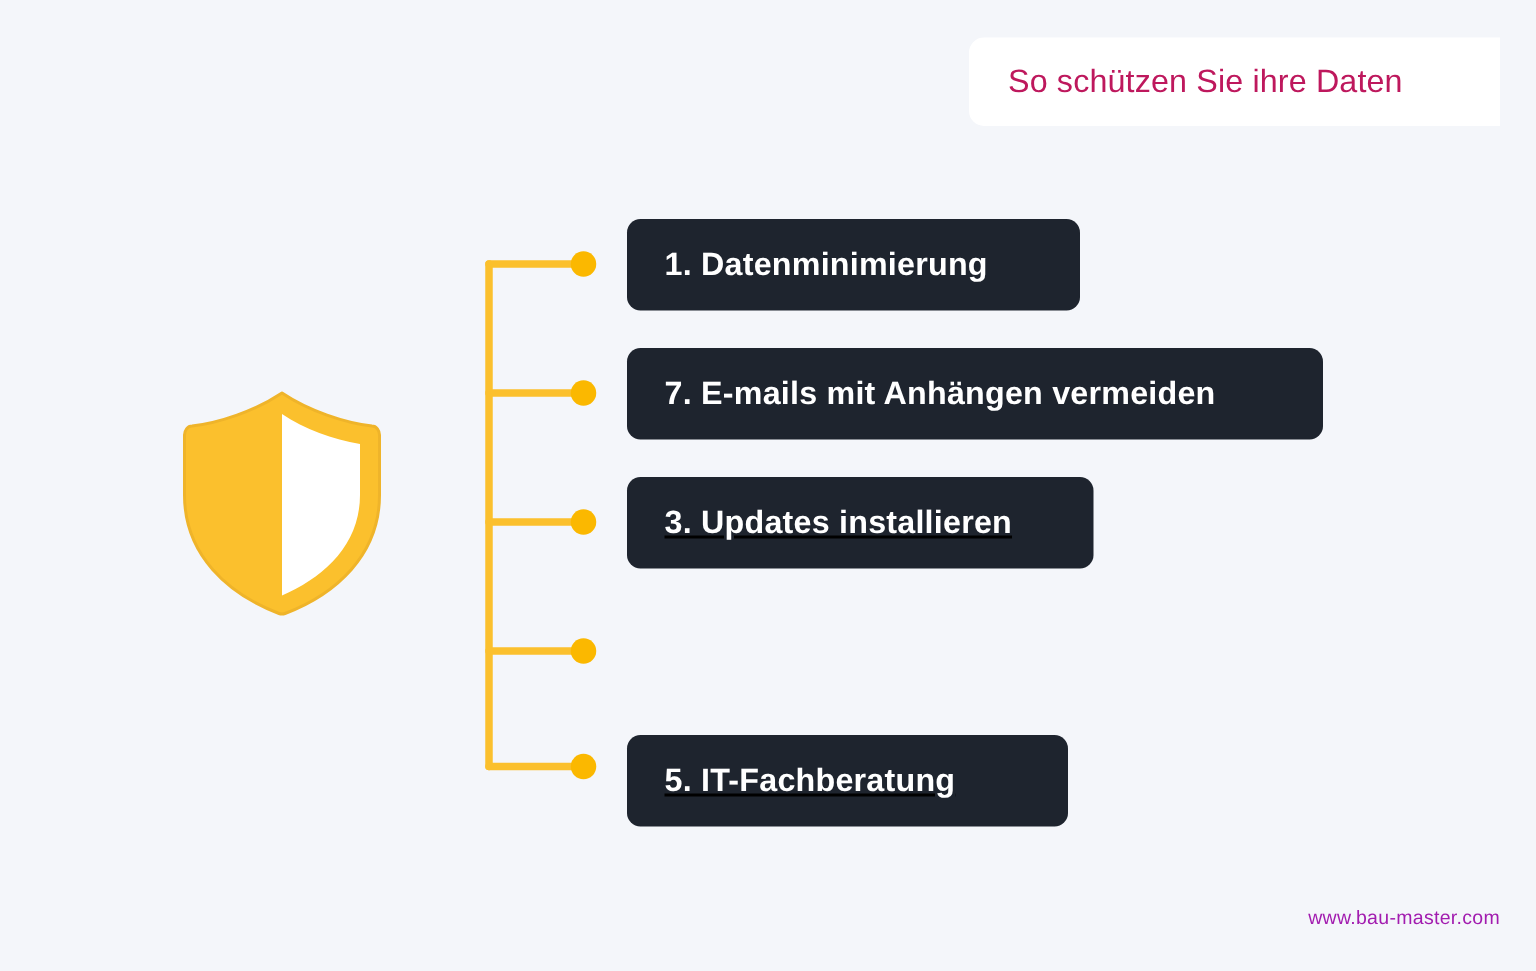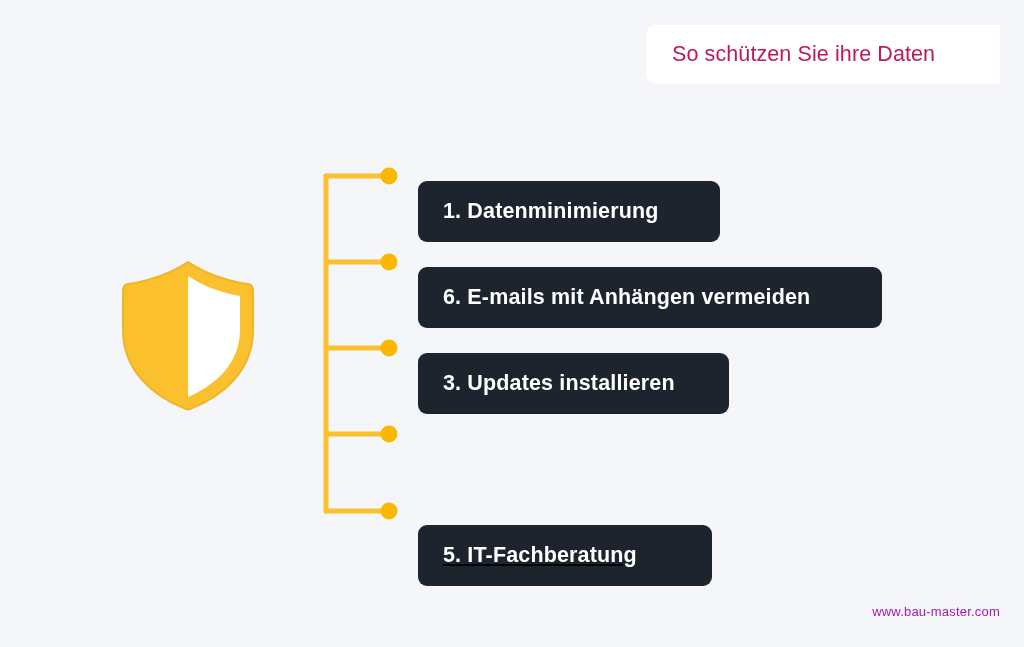--- a/index.html
+++ b/index.html
@@ -73,33 +73,32 @@
   }
   .step-box {
     position: absolute;
     left: 0;
     background: #1e242e;
     border-radius: 9px;
     display: flex;
     align-items: center;
     box-sizing: border-box;
     padding: 0 26px 0 25px;
-    margin-top: 35px;
   }
   .step-label {
     color: #ffffff;
     font-size: 21.5px;
     font-weight: bold;
     letter-spacing: 0.15px;
     white-space: nowrap;
   }
 
   .step-0 { top: 0px;   height: 61px; width: 302px; }
   .step-1 { top: 86px;  height: 61px; width: 464px; }
-  .step-2 { top: 172px; height: 61px; width: 311px; }
+  .step-2 { top: 172px; height: 61px; width: 311px; text-decoration: underline; }
   .step-3 { top: 258px; height: 61px; width: 442px; }
   .step-4 { top: 344px; height: 61px; width: 294px; text-decoration: underline; }
 
   
   .footer {
     position: absolute;
     right: 24px;
     bottom: 28px;
     font-size: 13px;
     color: #a21caf;
@@ -155,21 +154,21 @@
       <circle cx="73" cy="274" r="8.5" fill="#fbb800"></circle>
       <circle cx="73" cy="351" r="8.5" fill="#fbb800"></circle>
     </svg>
   </div>
 
   <div class="steps">
     <div class="step-box step-0">
       <span class="step-label">1. Datenminimierung</span>
     </div>
     <div class="step-box step-1">
-      <span class="step-label">6. E-mails mit Anhängen vermeiden</span>
+      <span class="step-label">7. E-mails mit Anhängen vermeiden</span>
     </div>
     <div class="step-box step-2">
       <span class="step-label">3. Updates installieren</span>
     </div>
     <div class="step-box step-4">
       <span class="step-label">5. IT-Fachberatung</span>
     </div>
   </div>
 
   <div class="footer">www.bau-master.com</div>

